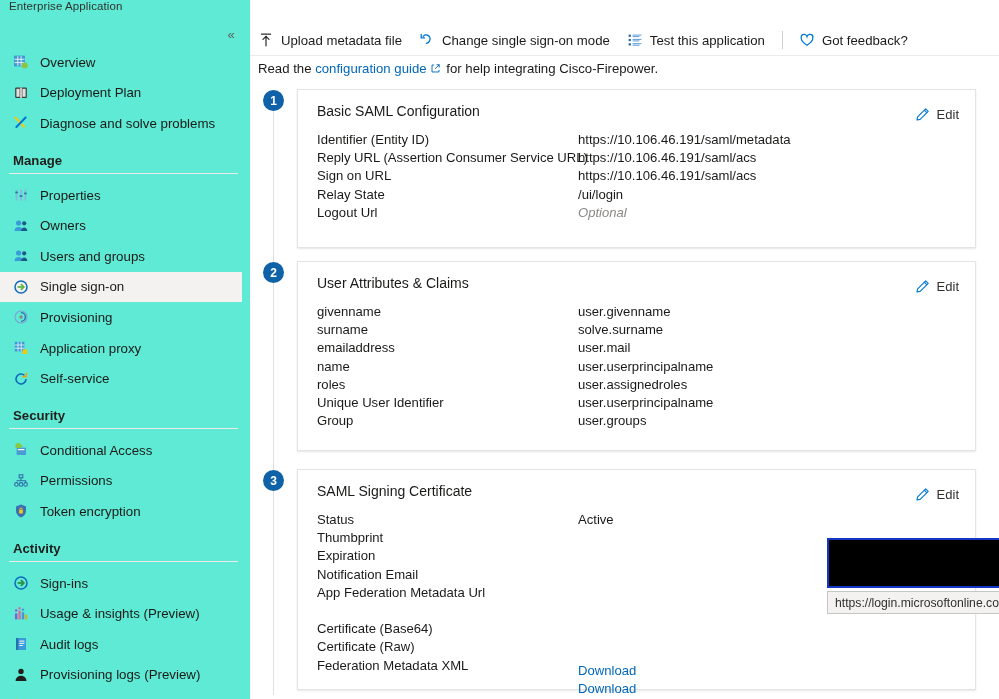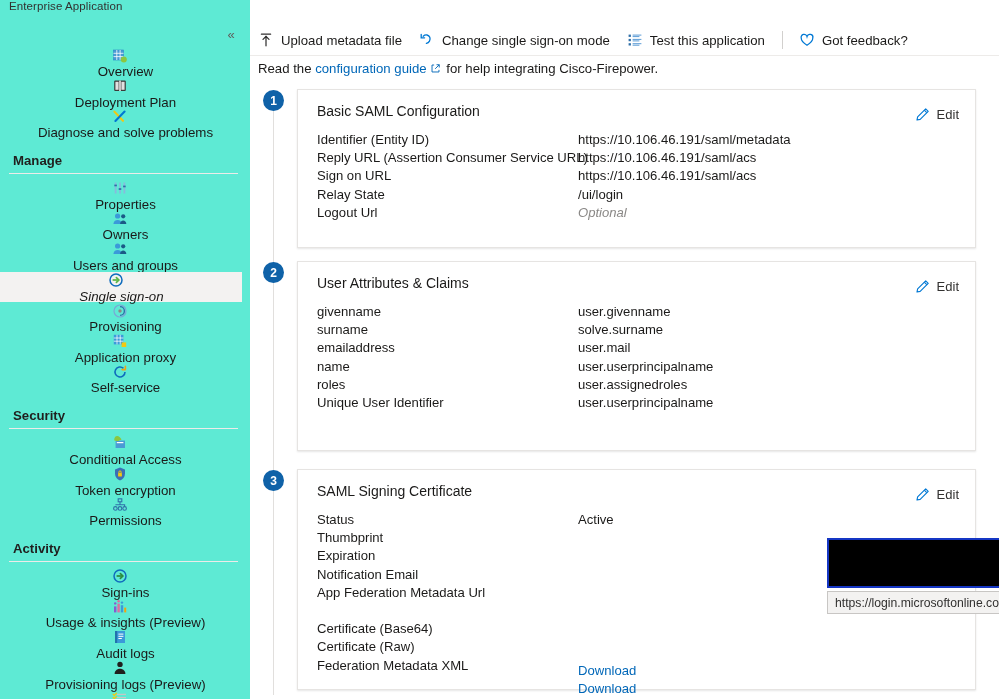--- a/index.html
+++ b/index.html
@@ -28,27 +28,26 @@
     position: absolute; left: 222px; top: 26px;
     width: 18px; height: 18px;
     color: #605e5c; font-size: 13px; line-height: 18px;
     text-align: center; cursor: pointer;
   }
   .nav-list { position: absolute; left: 0; top: 47px; width: 250px; }
   .nav-item {
     position: relative;
     height: 30.6px;
     display: flex; align-items: center;
-    padding-left: 1px;
+    padding-left: 12px;
     cursor: pointer;
     font-size: 13.3px;
     color: #1b1a19;
-    flex-direction: column;
-  }
-  .nav-item.selected { background: #f3f2f1; width: 242px; font-style: italic; }
+  }
+  .nav-item.selected { background: #f3f2f1; width: 242px; }
   .nav-ico {
     width: 17px; height: 17px;
     margin-right: 11px;
     flex: 0 0 17px;
     display: flex; align-items: center; justify-content: center;
   }
   .nav-label { white-space: nowrap; }
   .group-head {
     font-size: 13.2px; font-weight: bold; color: #201f1e;
     padding-left: 13px; padding-top: 14px; padding-bottom: 5px;
@@ -286,38 +285,38 @@
               <rect x="4.8" y="7" width="6.6" height="1.2" fill="#ffffff"></rect>
               <path d="M2.2 5.4c0-2.3 1.7-3.6 3.6-3.6s3.6 1.3 3.6 3.2" fill="#8cc63f"></path>
               <circle cx="5.2" cy="3.5" r="2.6" fill="#8cc63f"></circle>
             </svg>
           </span>
           <span class="nav-label">Conditional Access</span>
         </div>
         <div class="nav-item">
           <span class="nav-ico">
             <svg viewBox="0 0 16 16" width="16" height="16">
-              <path d="M8 1.6l5 2v4.1c0 3.2-2.3 5.7-5 6.7-2.7-1-5-3.5-5-6.7V3.6z" fill="#3b6fb5"></path>
-              <rect x="6.1" y="7" width="3.8" height="3.4" rx=".5" fill="#f2c811"></rect>
-              <path d="M6.9 7V6a1.1 1.1 0 0 1 2.2 0v1" fill="none" stroke="#f2c811" stroke-width="1"></path>
-            </svg>
-          </span>
-          <span class="nav-label">Token encryption</span>
-        </div>
-        <div class="nav-item">
-          <span class="nav-ico">
-            <svg viewBox="0 0 16 16" width="16" height="16">
               <rect x="6.2" y="1.8" width="3.6" height="3" fill="none" stroke="#2f6fa8" stroke-width="1.1"></rect>
               <path d="M8 4.8v3M3.4 7.8h9.2v2" stroke="#2f6fa8" stroke-width="1.1" fill="none"></path>
               <circle cx="3.4" cy="11.4" r="1.8" fill="none" stroke="#2f6fa8" stroke-width="1.1"></circle>
               <circle cx="8" cy="11.4" r="1.8" fill="none" stroke="#2f6fa8" stroke-width="1.1"></circle>
               <circle cx="12.6" cy="11.4" r="1.8" fill="none" stroke="#2f6fa8" stroke-width="1.1"></circle>
             </svg>
           </span>
           <span class="nav-label">Permissions</span>
+        </div>
+        <div class="nav-item">
+          <span class="nav-ico">
+            <svg viewBox="0 0 16 16" width="16" height="16">
+              <path d="M8 1.6l5 2v4.1c0 3.2-2.3 5.7-5 6.7-2.7-1-5-3.5-5-6.7V3.6z" fill="#3b6fb5"></path>
+              <rect x="6.1" y="7" width="3.8" height="3.4" rx=".5" fill="#f2c811"></rect>
+              <path d="M6.9 7V6a1.1 1.1 0 0 1 2.2 0v1" fill="none" stroke="#f2c811" stroke-width="1"></path>
+            </svg>
+          </span>
+          <span class="nav-label">Token encryption</span>
         </div>
         <div class="group-head">Activity</div>
         <div class="group-rule"></div>
         <div class="nav-item">
           <span class="nav-ico">
             <svg viewBox="0 0 16 16" width="16" height="16">
               <circle cx="8" cy="8" r="6" fill="none" stroke="#0f6cbd" stroke-width="1.5"></circle>
               <path d="M4.6 8h6.1" stroke="#2e8b3d" stroke-width="1.7"></path>
               <path d="M8.4 5.6L11 8l-2.6 2.4" fill="none" stroke="#2e8b3d" stroke-width="1.7" stroke-linecap="round" stroke-linejoin="round"></path>
             </svg>
@@ -498,20 +497,24 @@
               <span class="v">user.userprincipalname</span>
             </div>
             <div class="row">
               <span class="k">roles</span>
               <span class="v">user.assignedroles</span>
             </div>
             <div class="row">
               <span class="k">Unique User Identifier</span>
               <span class="v">user.userprincipalname</span>
             </div>
+            <div class="row">
+              <span class="k">Group</span>
+              <span class="v">user.groups</span>
+            </div>
           </div>
         </div>
         <div class="step-badge" style="top:470px">
           <span>3</span>
         </div>
         <div class="card" style="top:469px;height:221px">
           <div class="card-title">SAML Signing Certificate</div>
           <div class="edit-btn">
             <span class="pencil">
               <svg viewBox="0 0 16 16" width="15" height="15" fill="none" stroke="#0078d4" stroke-width="1.2" stroke-linejoin="round">

